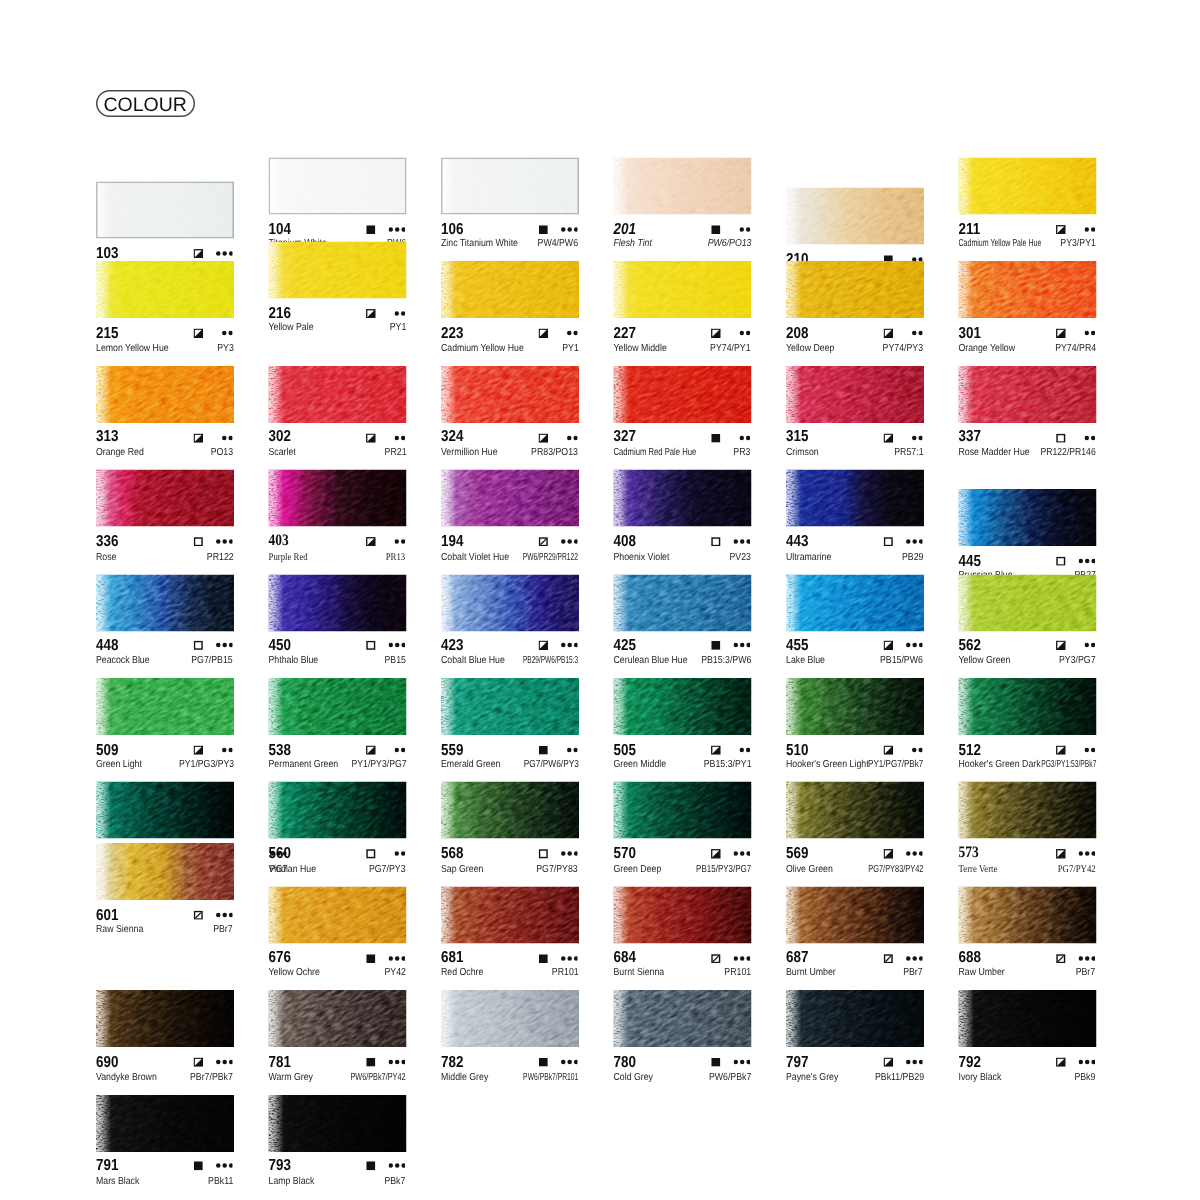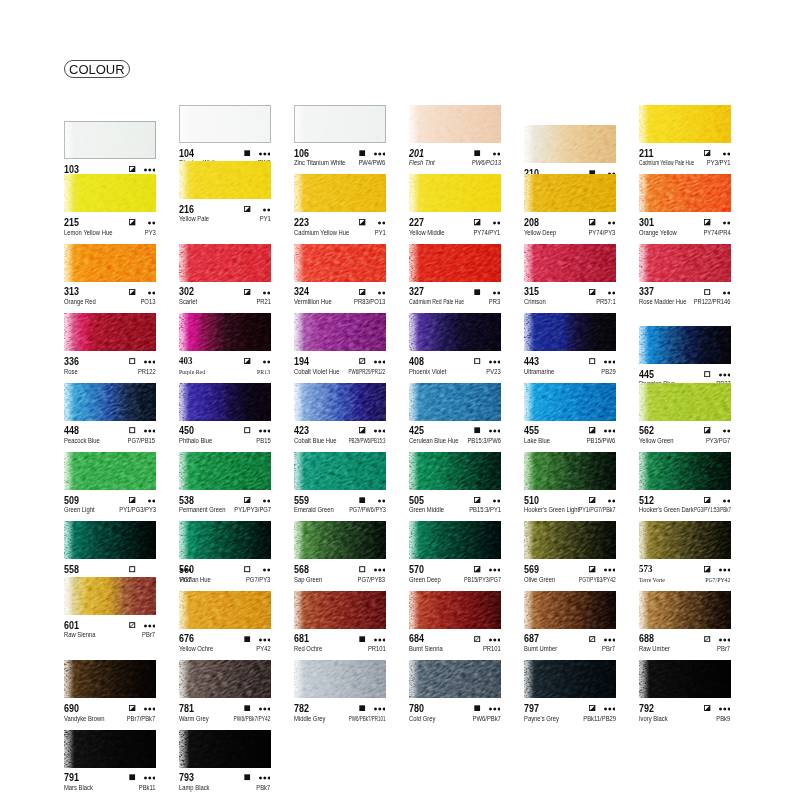--- a/index.html
+++ b/index.html
@@ -2220,21 +2220,21 @@
             <path d="M11.1 0.9 L11.1 11.1 L0.9 11.1 Z" fill="#121212"></path>
           </svg></div>
         <div class="perm"><svg viewBox="0 0 11.6 4" width="11.6" height="4">
             <circle cx="1.5" cy="2" r="1.5" fill="#141414"></circle>
             <circle cx="5.8" cy="2" r="1.5" fill="#141414"></circle>
             <circle cx="10.1" cy="2" r="1.5" fill="#141414"></circle>
           </svg></div>
         <div class="nm" style="transform: scaleX(0.86);">Terre Verte</div>
         <div class="pg" style="transform: scaleX(0.86);">PG7/PY42</div>
       </div>
-      <div class="cell" style="left: 0px; top: 472px;">
+      <div class="cell" style="left: 0px; top: 457px;">
         <div class="sw">
           <div class="swg" style="background: linear-gradient(90deg, rgb(230, 226, 204) 0%, rgb(221, 207, 144) 10%, rgb(218, 180, 48) 25%, rgb(204, 156, 32) 48%, rgb(156, 88, 48) 66%, rgb(142, 58, 42) 80%, rgb(126, 46, 34) 100%);"></div>
           <svg width="92" height="38" viewBox="0 0 92 38" preserveAspectRatio="none" class="tex" style="opacity: 0.727;">
             <defs>
               <filter id="nz85" x="-20%" y="-20%" width="140%" height="140%" color-interpolation-filters="sRGB">
                 <feTurbulence type="fractalNoise" baseFrequency="0.17 0.30" numOctaves="4" seed="85" result="t"></feTurbulence>
                 <feColorMatrix in="t" type="matrix" values="1.0 0.8 0.5 0 -0.65  1.0 0.8 0.5 0 -0.65  1.0 0.8 0.5 0 -0.65  0 0 0 0 1" result="g"></feColorMatrix>
                 <feComponentTransfer in="g" result="c">
                   <feFuncR type="linear" slope="1.15" intercept="0"></feFuncR>
                   <feFuncG type="linear" slope="1.15" intercept="0"></feFuncG>

